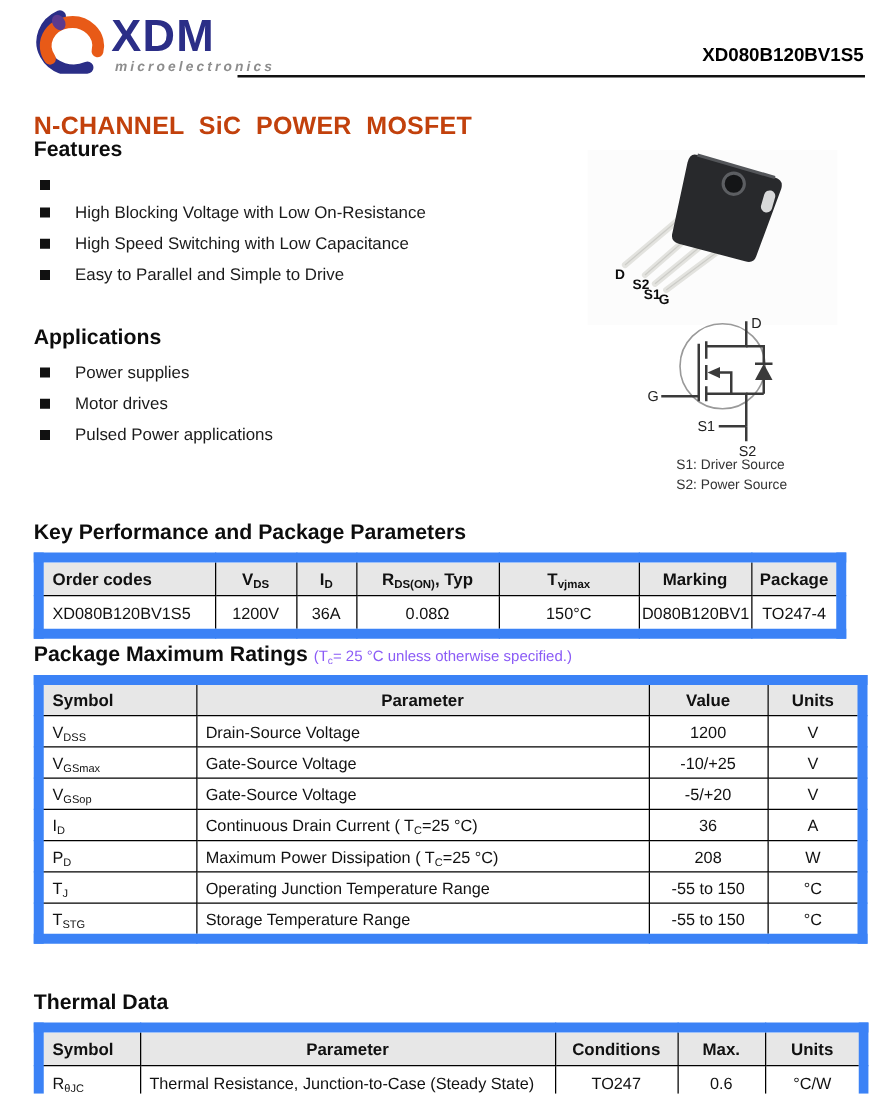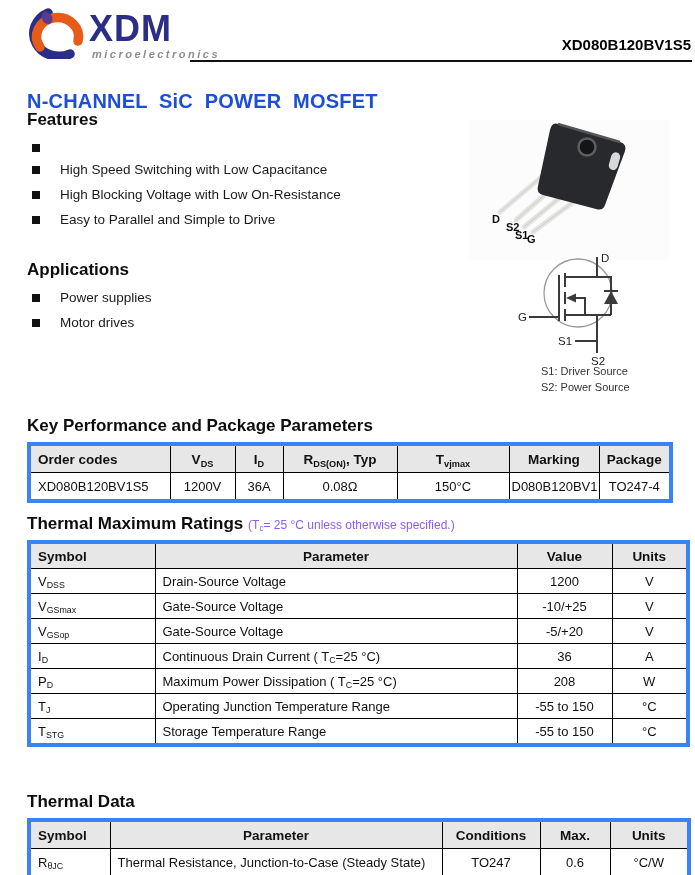--- a/index.html
+++ b/index.html
@@ -13,38 +13,38 @@
   .logo-mark { position:absolute; left:26px; top:5px; }
   .brand { position:absolute; left:89px; top:8px; font-size:36px; font-weight:800;
            letter-spacing:1px; color:var(--logo-navy,#2b2e87); }
   .tagline { position:absolute; left:92px; top:48px; font-size:11px; font-style:italic;
              letter-spacing:2.5px; color:var(--logo-gray,#8d8d8d); font-weight:600; }
   .part-number { position:absolute; right:4px; top:36px; font-size:15px; font-weight:bold; color:#000; }
   .header-rule { position:absolute; left:190px; top:60px; width:502px; height:2px; background:#111; }
 
   
   .doc-title { position:absolute; left:27px; top:90px; font-size:20px; font-weight:bold;
-               word-spacing:6px; letter-spacing:0.2px; color:#1d4ed8;text-align:right; }
+               word-spacing:6px; letter-spacing:0.2px; color:#c2410c;text-align:right; }
   .section { position:absolute; left:27px; width:430px; }
   .section h2 { margin:0 0 10px 0; font-size:17px; font-weight:bold; color:#0d0d0d; }
   .blist { list-style:none; margin:0; padding:0; }
   .blist li { display:flex; align-items:flex-start; margin-bottom:10px; font-size:13.5px; color:#1a1a1a; }
   .sq { flex:0 0 8px; width:8px; height:8px; background:#111; margin:4px 20px 0 5px; }
 
   
   .pkg-photo { position:absolute; left:470px; top:120px; }
   .mos-symbol { position:absolute; left:515px; top:251px; }
 
   
   .tbl-head { position:absolute; left:27px; font-size:17px; font-weight:bold; color:#0d0d0d; }
   .tbl-note { font-size:12px; font-weight:normal; color:#8b5cf6; }
   table { border-collapse:collapse; table-layout:fixed; position:absolute; left:27px;
           font-size:13px; color:#111; }
   th, td { border:1px solid #000; padding:0 6px; overflow:hidden; white-space:nowrap; }
-  table { border:4px solid #3b82f6; }
+  table { border:8px solid #3b82f6; }
   th { background:var(--table-header-bg,#e7e7e7); font-weight:bold; font-size:13.5px; }
   .c { text-align:center; padding:0 2px; }
   .l { text-align:left; padding-left:7px; }
   #t1 th, #t1 td { height:26px; }
   #t2 th, #t2 td { height:24px; }
   #t3 th, #t3 td { height:26px; }
   .sym { font-size:13px; }
 </style>
 </head>
 <body>
@@ -66,43 +66,47 @@
   <div class="doc-title">N-CHANNEL SiC POWER MOSFET</div>
 
   <div class="section" style="top:110px">
     <h2>Features</h2>
     <ul class="blist">
       <li>
           <span class="sq"></span>
         </li>
       <li>
           <span class="sq"></span>
+          <span>High Blocking Voltage with Low On-Resistance</span>
+        </li>
+      <li>
+          <span class="sq"></span>
           <span>High Speed Switching with Low Capacitance</span>
-        </li>
-      <li>
-          <span class="sq"></span>
-          <span>High Blocking Voltage with Low On-Resistance</span>
         </li>
       <li>
           <span class="sq"></span>
           <span>Easy to Parallel and Simple to Drive</span>
         </li>
     </ul>
   </div>
 
   <div class="section" style="top:260px">
     <h2>Applications</h2>
     <ul class="blist">
       <li>
           <span class="sq"></span>
           <span>Power supplies</span>
         </li>
       <li>
           <span class="sq"></span>
           <span>Motor drives</span>
+        </li>
+      <li>
+          <span class="sq"></span>
+          <span>Pulsed Power applications</span>
         </li>
     </ul>
   </div>
 
   <div class="pkg-photo">
     <svg width="200" height="140" viewBox="0 0 200 140" font-family="Liberation Sans, sans-serif">
       <rect x="0" y="0" width="200" height="140" fill="#fcfcfc"></rect>
 
       <g stroke="#e3e3df" stroke-width="5" stroke-linecap="round">
         <line x1="82" y1="48" x2="30" y2="92"></line>
@@ -193,21 +197,21 @@
       <td class="c">36A</td>
       <td class="c">0.08Ω</td>
       <td class="c">150°C</td>
       <td class="c">D080B120BV1</td>
       <td class="c">TO247-4</td>
     </tr>
   </tbody>
     </table>
 
   <div class="tbl-head" style="top:514px">
-    <span>Thermal Maximum Ratings</span>
+    <span>Package Maximum Ratings</span>
     <span class="tbl-note">(T<sub>c</sub>= 25 °C unless otherwise specified.)</span>
   </div>
   <table id="t2" style="top:540px; width:659px">
     <colgroup>
       <col style="width:126px">
         <col style="width:362px">
         <col style="width:95px">
         <col style="width:76px">
     </colgroup>
     <tbody>

